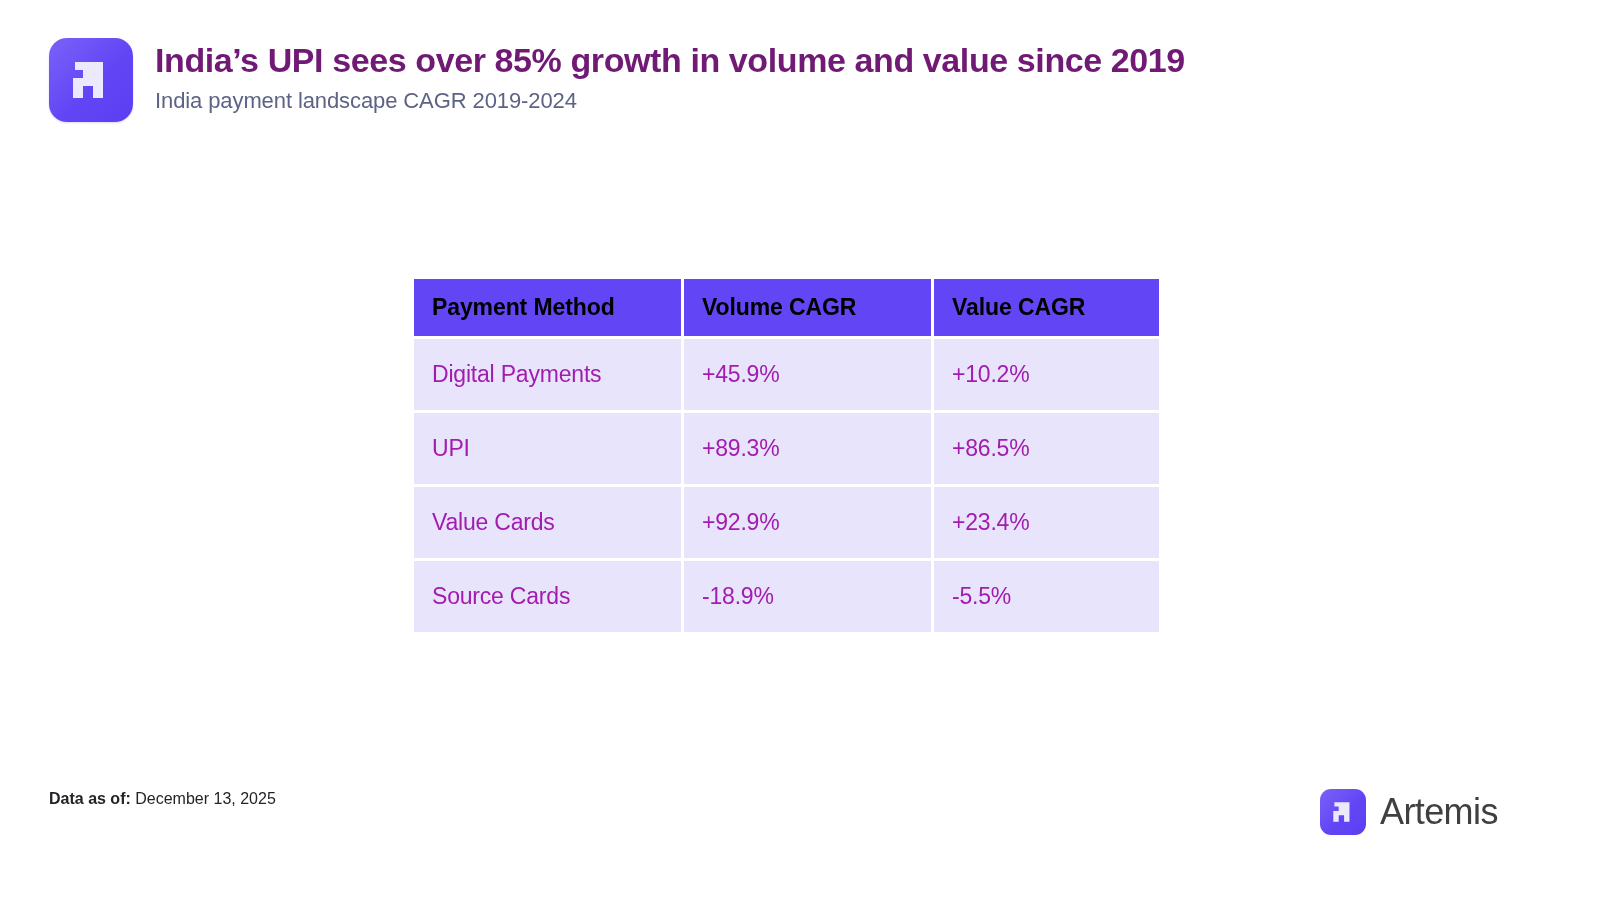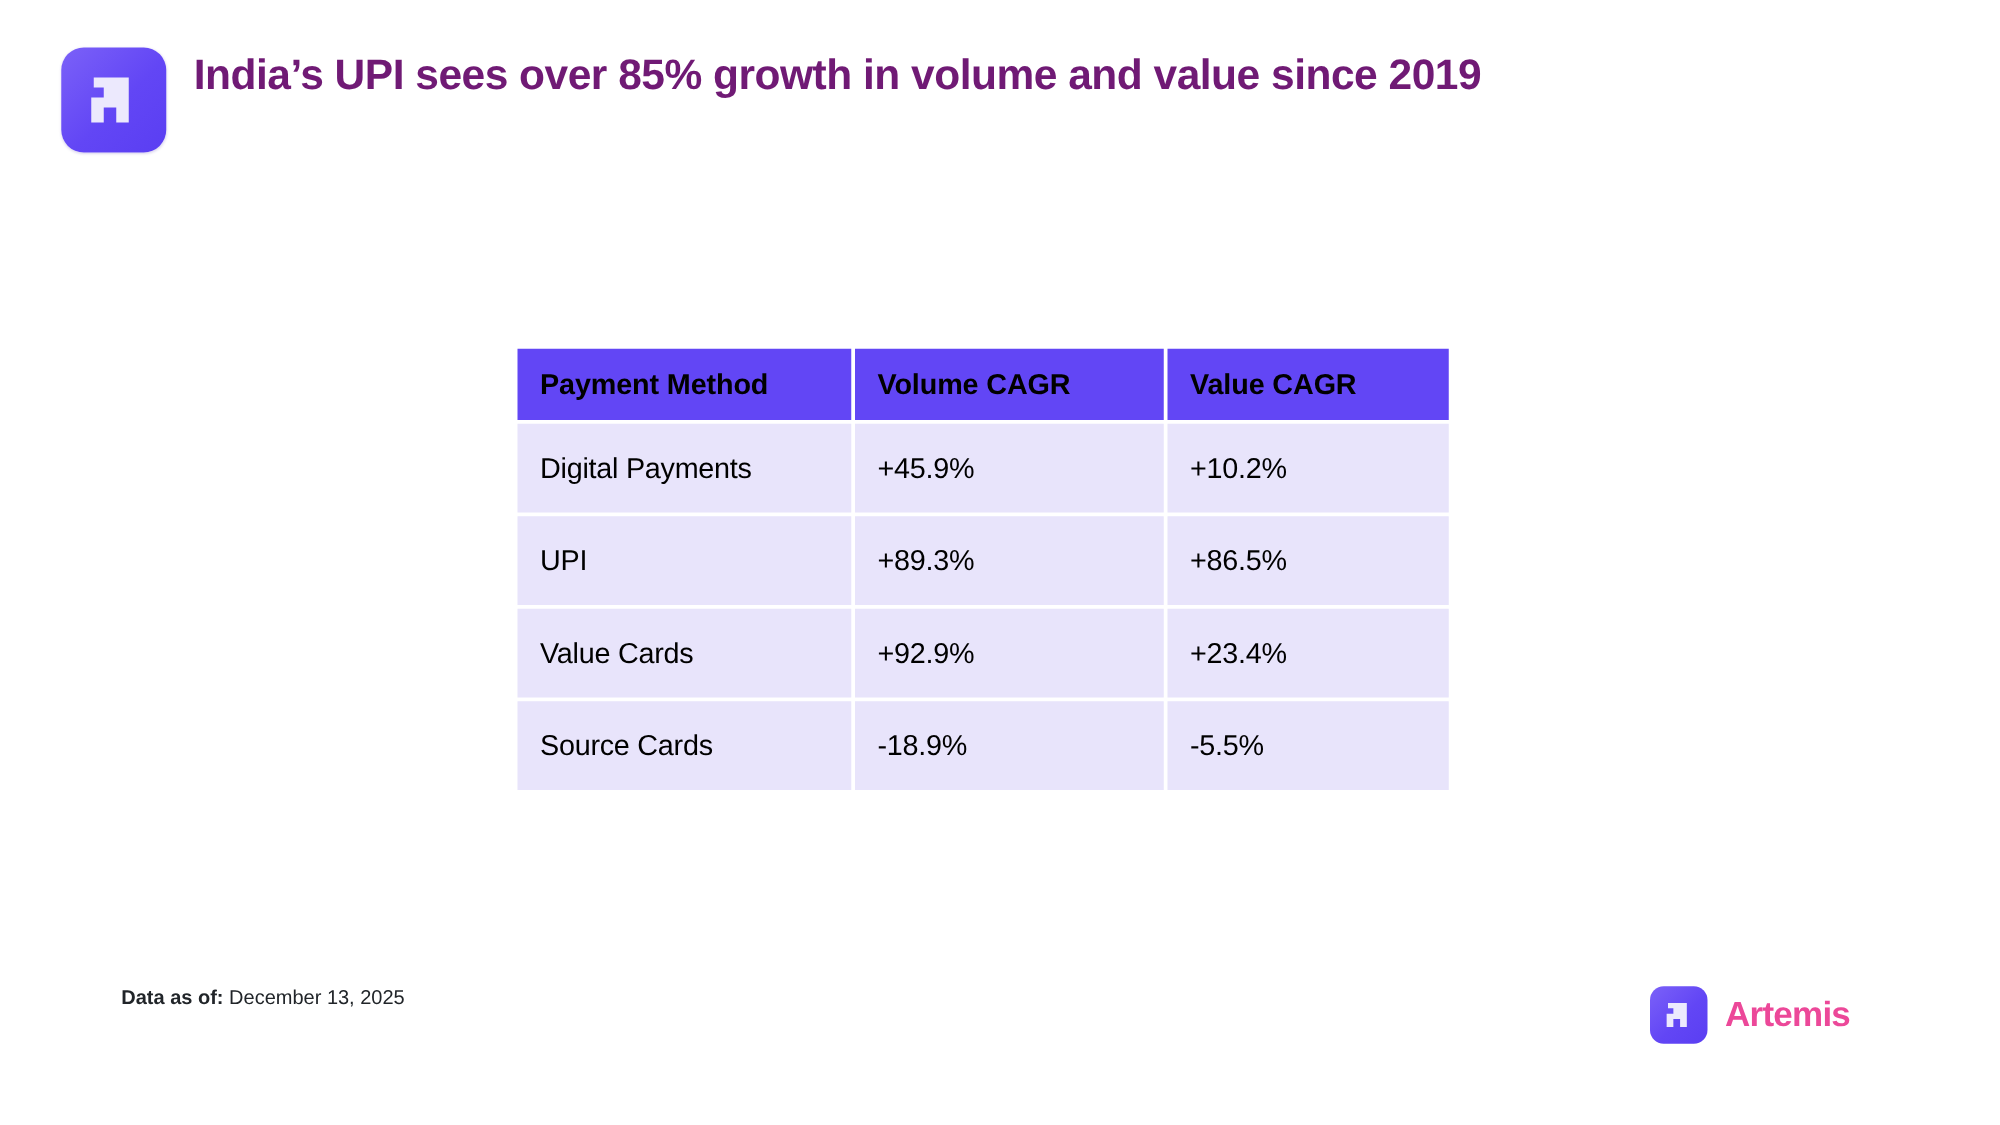--- a/index.html
+++ b/index.html
@@ -83,40 +83,40 @@
   }
   table.data-table th {
     background: #6246f5;
     color: #000000;
     font-weight: 700;
     height: 57px;
     letter-spacing: -0.1px;
   }
   table.data-table td {
     background: #e8e4fb;
-    color: #000000;
+    color: #a21caf;
     font-weight: 400;
     height: 71px;
     letter-spacing: -0.2px;
   }
   col.c1 { width: 267px; }
   col.c2 { width: 247px; }
   col.c3 { width: 225px; }
 
   
   .footnotes {
     position: absolute;
     left: 49px;
     top: 786px;
     font-size: 16px;
     color: #212529;
     line-height: 1.62;
   }
   .footnotes .row { white-space: nowrap; }
-  .footnotes .lbl { font-weight: 700; margin-left: 48px; }
+  .footnotes .lbl { font-weight: 700; }
   .footnotes .val { font-weight: 400; }
 
   
   .footer-brand {
     position: absolute;
     left: 1320px;
     top: 789px;
     display: flex;
     align-items: center;
   }
@@ -125,38 +125,39 @@
     height: 46px;
     border-radius: 11px;
     background: linear-gradient(135deg, #7b61f8 0%, #6246f5 55%, #5a3ef2 100%);
     display: flex;
     align-items: center;
     justify-content: center;
     flex: 0 0 auto;
   }
   .footer-name {
     margin-left: 14px;
-    font-size: 28px;
-    font-weight: 700;
-    color: #ec4899;
+    font-size: 36px;
+    font-weight: 400;
+    color: #404040;
     letter-spacing: -0.6px;
     white-space: nowrap;
   }
 </style>
 </head>
 <body>
 
 <div class="header">
   <div class="brand-mark">
     <svg width="52" height="52" viewBox="0 0 52 52" aria-hidden="true">
       <path d="M22 8 h16 v36 h-10 v-12 h-10 v12 h-10 v-20 h10 v-8 h-8 v-8 z" fill="#ece9fd"></path>
     </svg>
   </div>
   <div class="header-text">
     <h1 class="title">India’s UPI sees over 85% growth in volume and value since 2019</h1>
+    <div class="subtitle">India payment landscape CAGR 2019-2024</div>
   </div>
 </div>
 
 <div class="table-wrap">
   <table class="data-table">
     <colgroup>
       <col class="c1">
         <col class="c2">
         <col class="c3">
     </colgroup>

